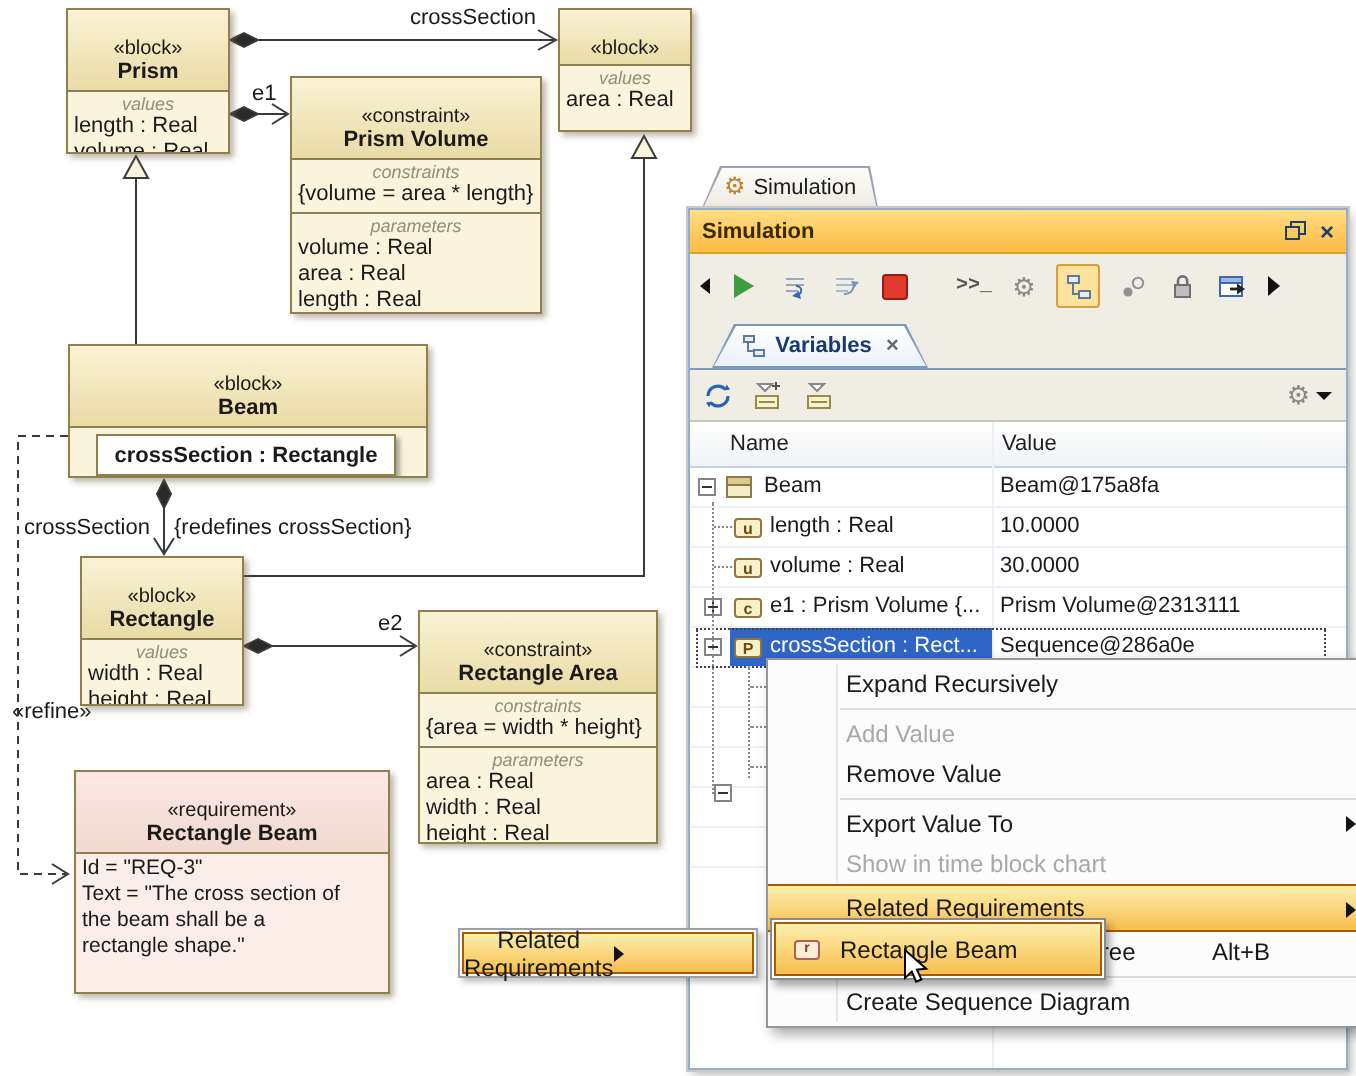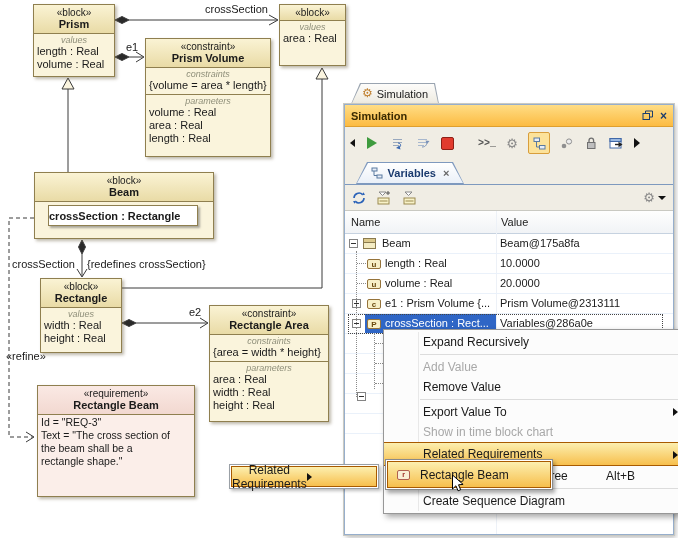--- a/index.html
+++ b/index.html
@@ -1,31 +1,31 @@
 <!DOCTYPE html>
 <html><head>
 <meta charset="utf-8">
 <style>
   html,body{margin:0;padding:0;background:#fff}
   #app{position:relative;width:678px;height:538px;background:#fff;
        font-family:"Liberation Sans",sans-serif;overflow:hidden;font-size:11px;color:#1a1a1a}
   
   .blk{position:absolute;border:1px solid #8F7F4F;background:#FAF4DC;
        box-shadow:2px 2px 3px rgba(110,100,70,.45);font-size:11px;box-sizing:border-box;overflow:hidden}
-  .blk-hd{background:linear-gradient(180deg,#FAF3D4,#E9DBA6);text-align:center;padding:2px 2px 2px}
+  .blk-hd{background:linear-gradient(180deg,#FAF3D4,#E9DBA6);text-align:center;padding:14px 2px 2px}
   .blk-hd .st{font-size:10px;line-height:11px}
   .blk-hd .nm{font-weight:bold;line-height:13px}
   .cmp{border-top:1px solid #8F7F4F;padding:1px 3px 2px;line-height:13px}
   .clabel{text-align:center;font-style:italic;font-size:9px;color:#8F8F7A;line-height:10px}
   .req{background:#FBEEE9}
   .req .blk-hd{background:linear-gradient(180deg,#FAE9E4,#F2D8D0)}
   .elabel{position:absolute;font-size:11px;color:#1a1a1a;white-space:nowrap;z-index:2}
   .part-box{position:absolute;background:#fff;border:1px solid #8F7F4F;
        box-shadow:2px 2px 2px rgba(90,90,90,.5);font-weight:bold;font-size:11px;
-       text-align:left;line-height:20px;box-sizing:border-box}
+       text-align:center;line-height:20px;box-sizing:border-box}
   
   .sim-tab{position:absolute;left:351px;top:83px;width:88px;height:21px;z-index:3}
   .tab-shape{position:absolute;inset:0;clip-path:polygon(9px 0,calc(100% - 4px) 0,100% 100%,0 100%);background:#9AA4B0}
   .tab-shape-in{position:absolute;inset:1px;clip-path:polygon(9px 0,calc(100% - 4px) 0,100% 100%,0 100%);
        background:linear-gradient(#FDFCFA,#EEEBE1)}
   .tab-content{position:absolute;inset:0;display:flex;align-items:center;justify-content:center;gap:4px;font-size:11px}
   .panel-frame{position:absolute;left:344px;top:104px;width:330px;height:431px;background:#F0EDE4;
        border:1px solid #96AECC;box-shadow:0 0 0 1px #C9C9C2,2px 3px 5px rgba(0,0,0,.25);
        box-sizing:border-box;z-index:3;display:flex;flex-direction:column}
   .titlebar{height:21px;flex:none;background:linear-gradient(#FFDD85,#FCBB42);border-bottom:1px solid #DE9F2F;
@@ -36,21 +36,21 @@
   .tbtn.hl{background:#FCE29A;border:1px solid #D89E3C;border-radius:2px;width:20px;height:20px}
   .vstrip{height:25px;flex:none;position:relative;border-bottom:1px solid #7E99BE}
   .vtab{position:absolute;left:11px;top:3px;width:108px;height:22px}
   .vtab .tab-shape{background:#7E99BE;clip-path:polygon(11px 0,calc(100% - 11px) 0,100% 100%,0 100%)}
   .vtab .tab-shape-in{background:linear-gradient(#FFF,#EAF0F8);clip-path:polygon(11px 0,calc(100% - 11px) 0,100% 100%,0 100%)}
   .vtab .tab-content{gap:5px;font-weight:bold;color:#1A3A6E}
   .itbar{height:25px;flex:none;display:flex;align-items:center;gap:9px;padding:0 7px}
   .twrap{position:relative;flex:1;background:#fff;border-top:1px solid #C9C9C2;overflow:hidden}
   .thead{height:22px;display:flex;background:linear-gradient(#FEFEFE,#F1F3F6);border-bottom:1px solid #C6D2E0;
        align-items:center;color:#222}
-  .thead .hname{width:151px;padding-left:6px;box-sizing:border-box}
+  .thead .hname{width:151px;padding-left:20px;box-sizing:border-box}
   .thead .hval{flex:1;padding-left:4px;border-left:1px solid #D5DBE2;height:100%;display:flex;align-items:center}
   .trow{position:relative;height:20px;border-bottom:1px solid #EAF1FA;box-sizing:border-box}
   .tname{position:absolute;white-space:nowrap;top:3px}
   .tval{position:absolute;left:155px;top:3px;white-space:nowrap}
   .colline{position:absolute;left:151px;top:0;bottom:0;width:1px;background:#EDF1F7}
   .dotv{position:absolute;width:0;border-left:1px dotted #8A8A8A}
   .doth{position:absolute;height:0;border-top:1px dotted #8A8A8A}
   .expbox{position:absolute;width:9px;height:9px;background:#fff;border:1px solid #848484;box-sizing:border-box}
   .expbox::before{content:"";position:absolute;left:1px;right:1px;top:3px;height:1px;background:#333}
   .expbox.plus::after{content:"";position:absolute;top:1px;bottom:1px;left:3px;width:1px;background:#333}
@@ -356,35 +356,35 @@
         <span class="tval">Beam@175a8fa</span>
       </div>
       <div class="trow">
         <span class="picon" style="left:22px;top:5px">u</span>
         <span class="tname" style="left:40px">length : Real</span>
         <span class="tval">10.0000</span>
       </div>
       <div class="trow">
         <span class="picon" style="left:22px;top:5px">u</span>
         <span class="tname" style="left:40px">volume : Real</span>
-        <span class="tval">20.0000</span>
+        <span class="tval">30.0000</span>
       </div>
       <div class="trow">
         <span class="expbox plus" style="left:7px;top:5px"></span>
         <span class="picon" style="left:22px;top:5px">c</span>
         <span class="tname" style="left:40px">e1 : Prism Volume {...</span>
         <span class="tval">Prism Volume@2313111</span>
       </div>
       <div class="trow">
         <span class="selrect" style="left:20px;top:0;width:131px;height:19px"></span>
         <span class="focusrect" style="left:3px;top:0;width:315px;height:20px"></span>
         <span class="expbox" style="left:7px;top:5px"></span>
         <span class="picon" style="left:22px;top:5px">P</span>
         <span class="tname" style="left:40px;color:#fff;z-index:1">crossSection : Rect...</span>
-        <span class="tval">Variables@286a0e</span>
+        <span class="tval">Sequence@286a0e</span>
       </div>
       <div class="trow"></div>
       <div class="trow"></div>
       <div class="trow"></div>
       <div class="trow"></div>
       <div class="trow"></div>
 
       <div class="dotv" style="left:11px;top:40px;height:74px"></div>
       <div class="doth" style="left:12px;top:52px;width:9px"></div>
       <div class="doth" style="left:12px;top:72px;width:9px"></div>

